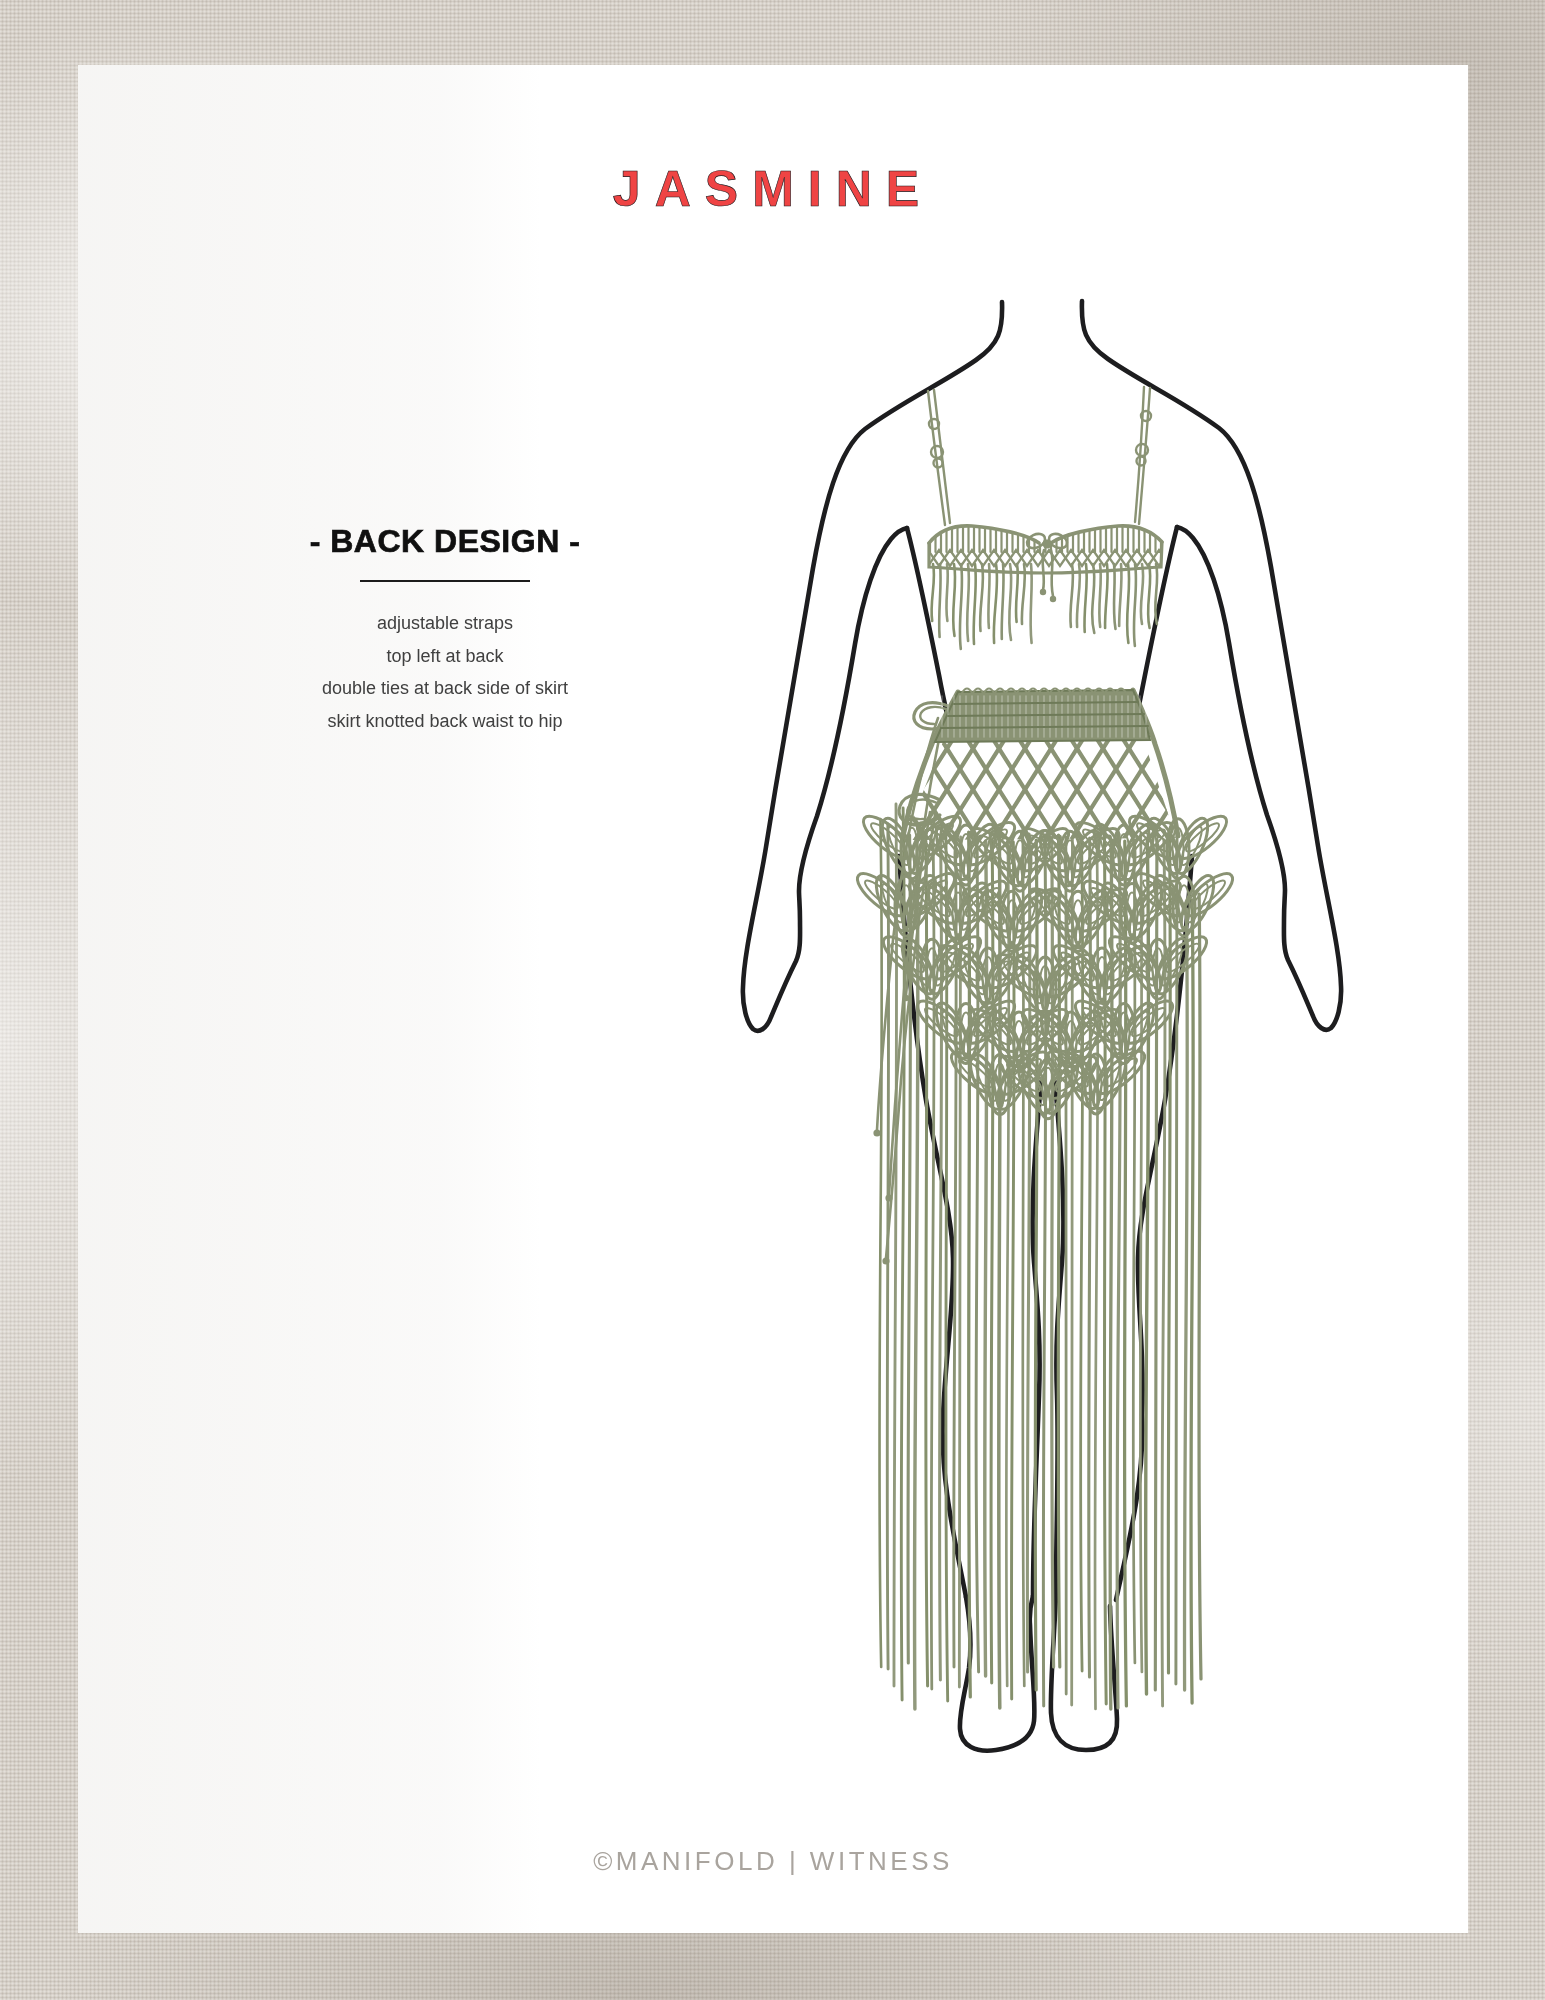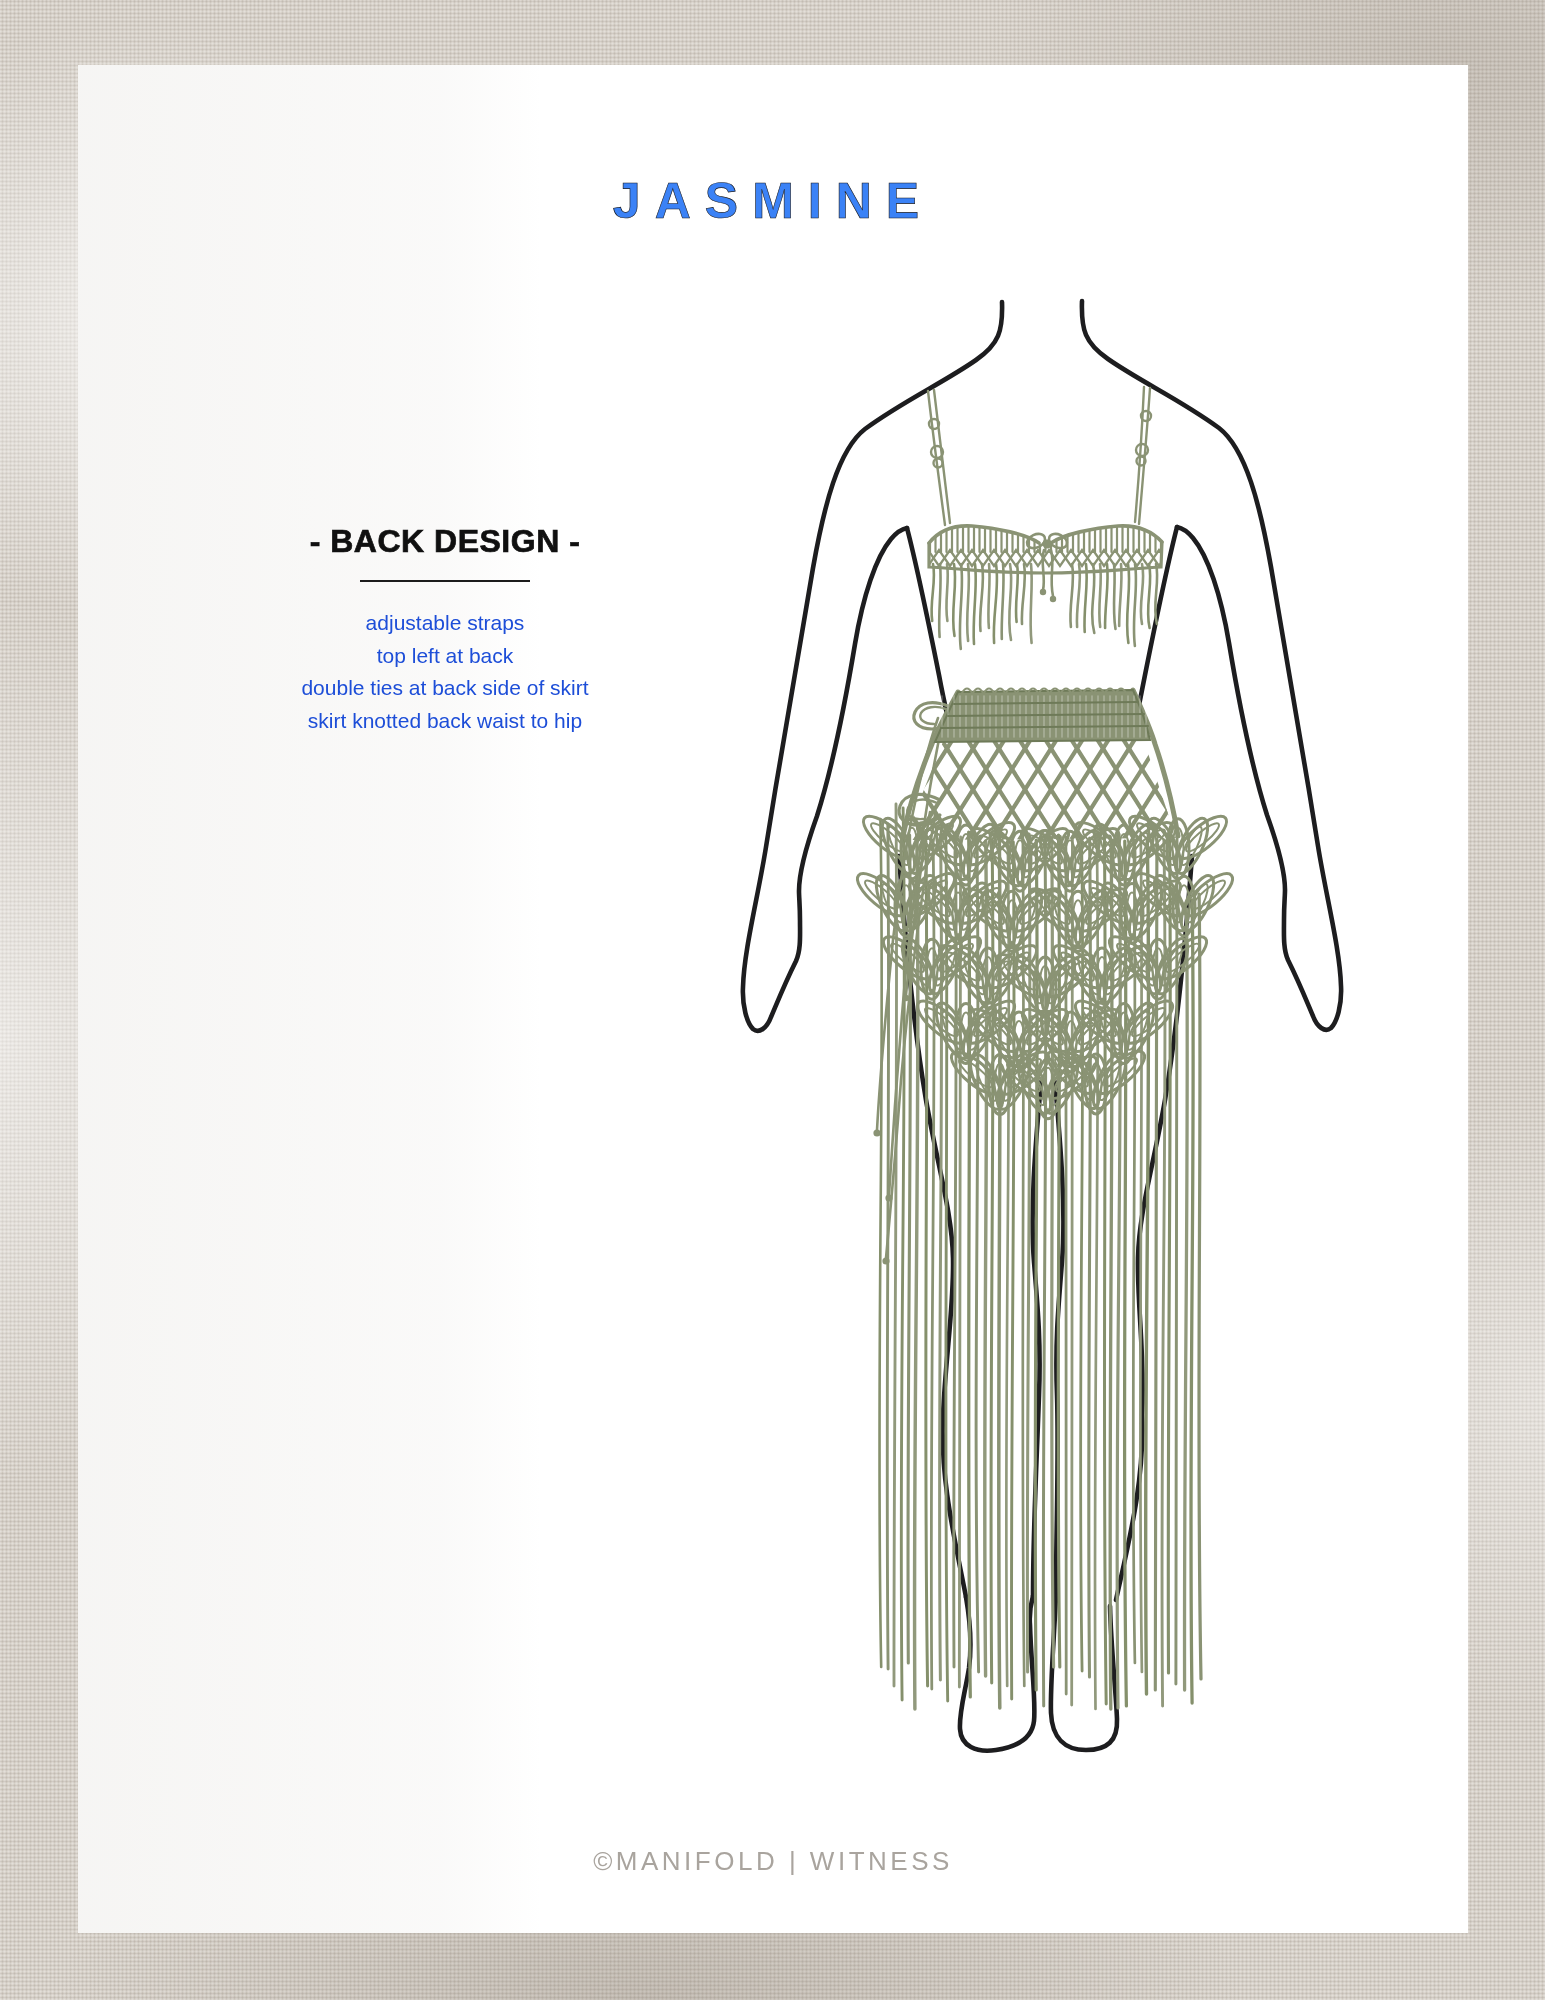--- a/index.html
+++ b/index.html
@@ -24,31 +24,31 @@
     position:absolute;left:78px;top:65px;width:1390px;height:1868px;
     background:var(--card);
   }
   .card::before{
     content:'';position:absolute;left:0;top:0;bottom:0;width:465px;pointer-events:none;
     background:linear-gradient(90deg, rgba(164,156,142,.10), rgba(164,156,142,.055) 78%, rgba(164,156,142,0));
   }
   .title{
     position:absolute;top:96px;left:0;width:100%;text-align:center;
     font-size:50px;font-weight:bold;letter-spacing:14px;line-height:1.15;
-    color:#3b82f6;margin-top:12px;-webkit-text-stroke:0.6px #17171a;
+    color:#ef4444;-webkit-text-stroke:0.6px #17171a;
   }
   .info{
     position:absolute;left:37px;top:456px;width:660px;text-align:center;color:var(--text);
   }
   .info h2{
     margin:0;font-size:32px;font-weight:800;letter-spacing:0.5px;line-height:1.25;
     color:#101010;-webkit-text-stroke:0.7px #101010;
   }
   .divider{width:170px;height:2px;background:#1c1c1c;margin:19px auto 0;}
-  .details{margin-top:25px;font-size:21px;line-height:32.5px;font-weight:400;color:#1d4ed8;}
+  .details{margin-top:25px;font-size:18px;line-height:32.5px;font-weight:400;color:#404040;}
   .figure-wrap{position:absolute;left:482px;top:165px;width:840px;height:1560px;}
   .footer{
     position:absolute;top:1781px;left:0;width:100%;text-align:center;
     font-size:26px;letter-spacing:3.5px;color:var(--foot);font-weight:400;
   }
   
   .ol{stroke:var(--ink);stroke-width:4.6;fill:none;stroke-linecap:round;stroke-linejoin:round;}
   .g2{stroke:var(--sage);stroke-width:2.4;fill:none;stroke-linecap:round;}
   .g25{stroke:var(--sage);stroke-width:2.6;fill:none;stroke-linecap:round;}
   .g3{stroke:var(--sage);stroke-width:3.2;fill:none;stroke-linecap:round;}

